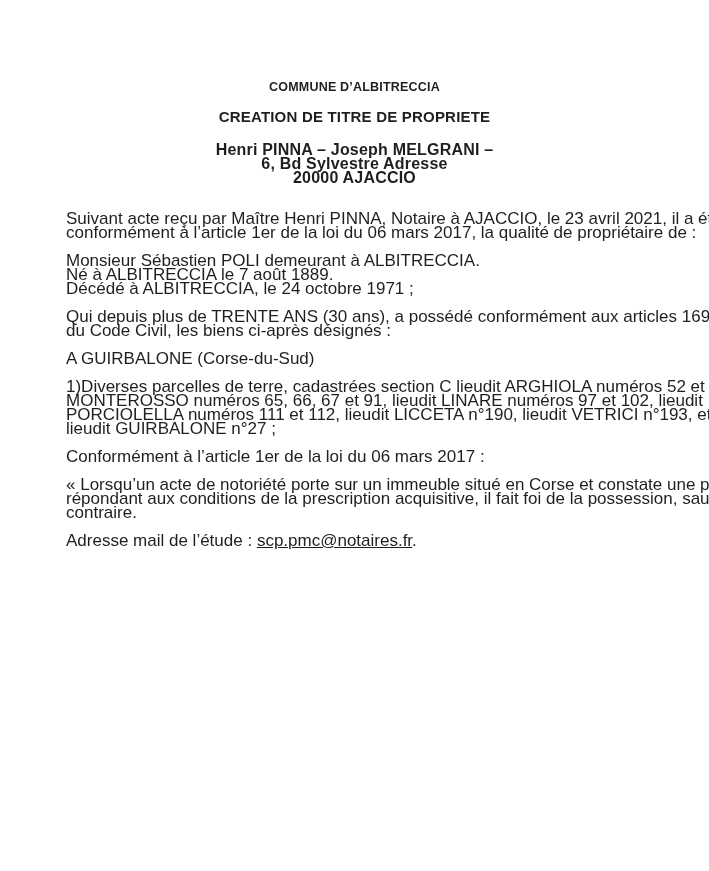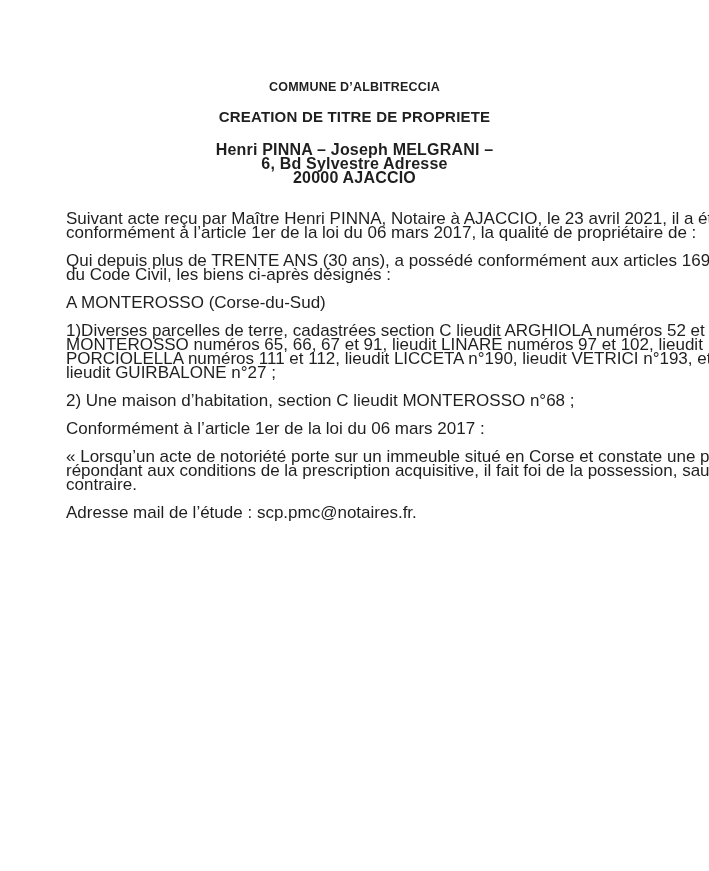--- a/index.html
+++ b/index.html
@@ -44,48 +44,51 @@
     margin-top: 27px;
     padding-left: 66px;
     font-size: 17px;
     line-height: 14px;
   }
   .body-par {
     margin: 0 0 14px 0;
     white-space: pre;       
   }
   .email-address {
+    text-decoration: underline;
   }
 </style>
 </head>
 <body>
 
 <div class="page" style="color: rgb(31, 31, 31); background: rgb(255, 255, 255);">
 
   <div class="doc-header">
     <div class="h-commune">COMMUNE D’ALBITRECCIA</div>
     <div class="h-title">CREATION DE TITRE DE PROPRIETE</div>
     <div class="h-names">
       <div>Henri PINNA – Joseph MELGRANI –</div>
       <div>6, Bd Sylvestre Adresse</div>
       <div>20000 AJACCIO</div>
     </div>
   </div>
 
   <div class="doc-body">
     <p class="body-par">Suivant acte reçu par Maître Henri PINNA, Notaire à AJACCIO, le 23 avril 2021, il a été constaté
 conformément à l’article 1er de la loi du 06 mars 2017, la qualité de propriétaire de :</p>
+    <p class="body-par">Monsieur Sébastien POLI demeurant à ALBITRECCIA.
+Né à ALBITRECCIA le 7 août 1889.
+Décédé à ALBITRECCIA, le 24 octobre 1971 ;</p>
     <p class="body-par">Qui depuis plus de TRENTE ANS (30 ans), a possédé conformément aux articles 1699 et 2272
 du Code Civil, les biens ci-après désignés :</p>
-    <p class="body-par">A MONTEROSSO (Corse-du-Sud)</p>
+    <p class="body-par">A GUIRBALONE (Corse-du-Sud)</p>
     <p class="body-par">1)Diverses parcelles de terre, cadastrées section C lieudit ARGHIOLA numéros 52 et 53, lieudit
 MONTEROSSO numéros 65, 66, 67 et 91, lieudit LINARE numéros 97 et 102, lieudit
 PORCIOLELLA numéros 111 et 112, lieudit LICCETA n°190, lieudit VETRICI n°193, et section D
 lieudit GUIRBALONE n°27 ;</p>
-    <p class="body-par">2) Une maison d’habitation, section C lieudit MONTEROSSO n°68 ;</p>
     <p class="body-par">Conformément à l’article 1er de la loi du 06 mars 2017 :</p>
     <p class="body-par">« Lorsqu’un acte de notoriété porte sur un immeuble situé en Corse et constate une possession
 répondant aux conditions de la prescription acquisitive, il fait foi de la possession, sauf preuve
 contraire.</p>
 
     <p class="body-par"><span>Adresse mail de l’étude : </span><span class="email-address">scp.pmc@notaires.fr</span><span>.</span></p>
 
   </div>
 
 </div>

